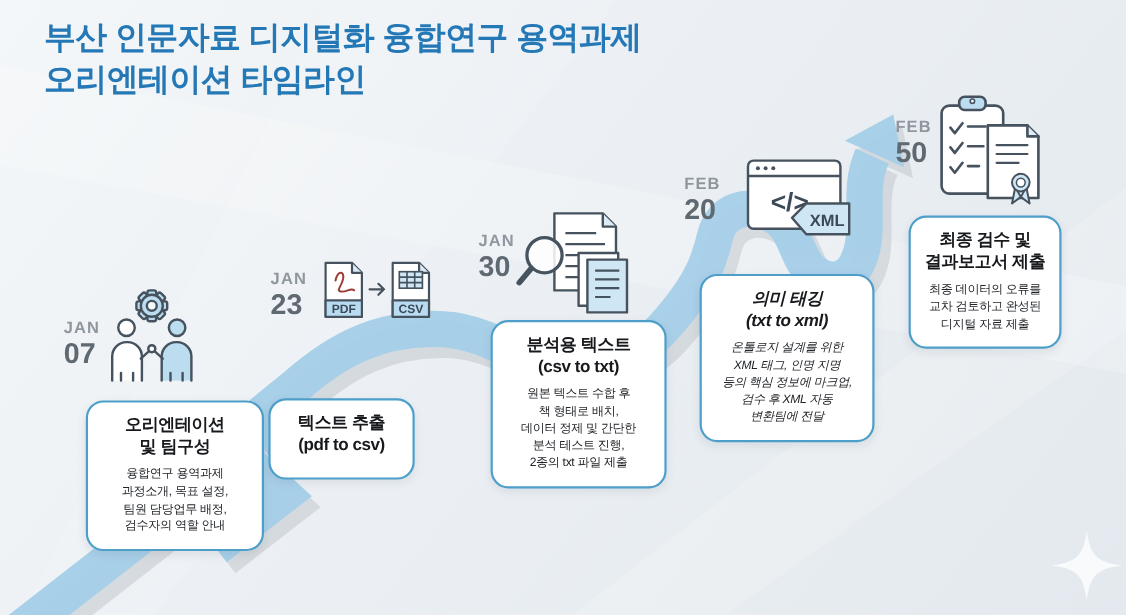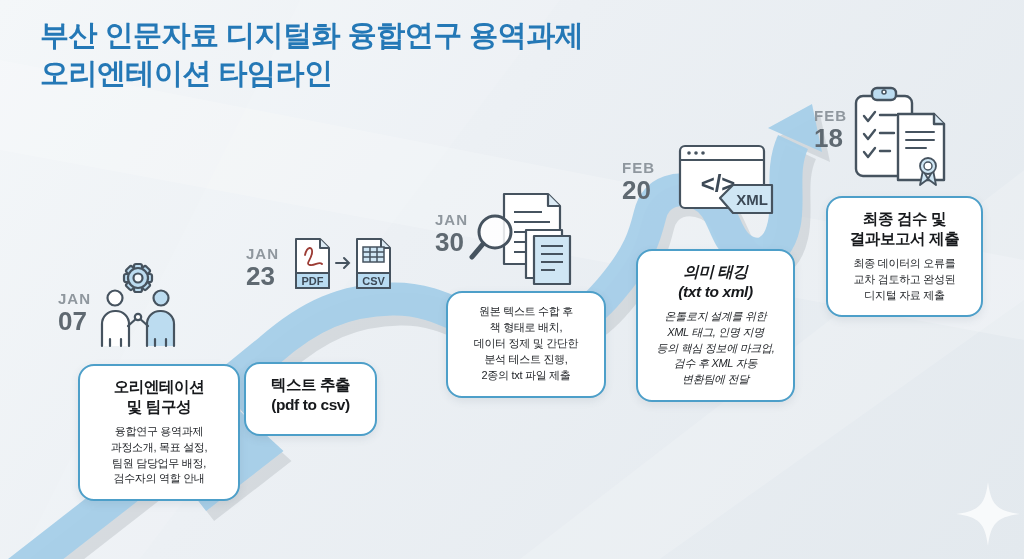--- a/index.html
+++ b/index.html
@@ -207,20 +207,22 @@
       <rect x="66" y="46" width="36" height="48" fill="#cfe6f4"></rect>
       <path d="M73,56 h22 M73,64 h22 M73,72 h22 M73,80 h14" fill="none" stroke-width="2"></path>
     </g>
     <g stroke="#46535f" fill="none" stroke-linecap="round">
       <circle cx="27" cy="42" r="16" stroke-width="3" fill="rgba(255,255,255,0.85)"></circle>
       <path d="M15,54 L4,67" stroke-width="5"></path>
     </g>
   </svg>
 
   <div class="card" style="left:446px; top:291px; width:160px;">
+    <div class="card-title">분석용 텍스트
+(csv to txt)</div>
     <div class="card-body">원본 텍스트 수합 후
 책 형태로 배치,
 데이터 정제 및 간단한
 분석 테스트 진행,
 2종의 txt 파일 제출</div>
   </div>
 
   <div class="date-block" style="left:622px; top:160px;">
     <span class="date-month">FEB</span>
     <span class="date-day">20</span>
@@ -246,21 +248,21 @@
 (txt to xml)</div>
     <div class="card-body">온톨로지 설계를 위한
 XML 태그, 인명 지명
 등의 핵심 정보에 마크업,
 검수 후 XML 자동
 변환팀에 전달</div>
   </div>
 
   <div class="date-block" style="left:814px; top:108px;">
     <span class="date-month">FEB</span>
-    <span class="date-day">18</span>
+    <span class="date-day">50</span>
   </div>
 
   <svg class="icon-svg" style="left:850px; top:84px;" width="102" height="106" viewBox="0 0 102 106">
     <g stroke="#46535f" stroke-width="2.4" fill="#ffffff" stroke-linejoin="round" stroke-linecap="round">
       <rect x="6" y="12" width="56" height="80" rx="7"></rect>
       <rect x="22" y="4" width="24" height="12" rx="5" fill="#bcdcf0"></rect>
       <circle cx="34" cy="8" r="2" fill="#ffffff" stroke-width="1.5"></circle>
       <path d="M14,32 l4,5 l7,-9 M30,31 h16" fill="none"></path>
       <path d="M14,50 l4,5 l7,-9 M30,49 h14" fill="none"></path>
       <path d="M14,68 l4,5 l7,-9 M30,67 h10" fill="none"></path>
@@ -269,21 +271,21 @@
       <path d="M56,48 h28 M56,56 h28 M56,64 h20" fill="none" stroke-width="2"></path>
     </g>
     <g stroke="#46535f" stroke-width="1.8" stroke-linejoin="round">
       <polygon points="73,86 70,101 78,95" fill="#cfe6f4"></polygon>
       <polygon points="83,86 86,101 78,95" fill="#cfe6f4"></polygon>
       <circle cx="78" cy="82" r="8" fill="#cfe6f4"></circle>
       <circle cx="78" cy="82" r="4" fill="#ffffff" stroke-width="1.4"></circle>
     </g>
   </svg>
 
-  <div class="card" style="left:826px; top:196px; width:157px;">
+  <div class="card" style="left:826px; top:196px; width:139px;">
     <div class="card-title">최종 검수 및
 결과보고서 제출</div>
     <div class="card-body">최종 데이터의 오류를
 교차 검토하고 완성된
 디지털 자료 제출</div>
   </div>
 
 </div>
 
 </body></html>

